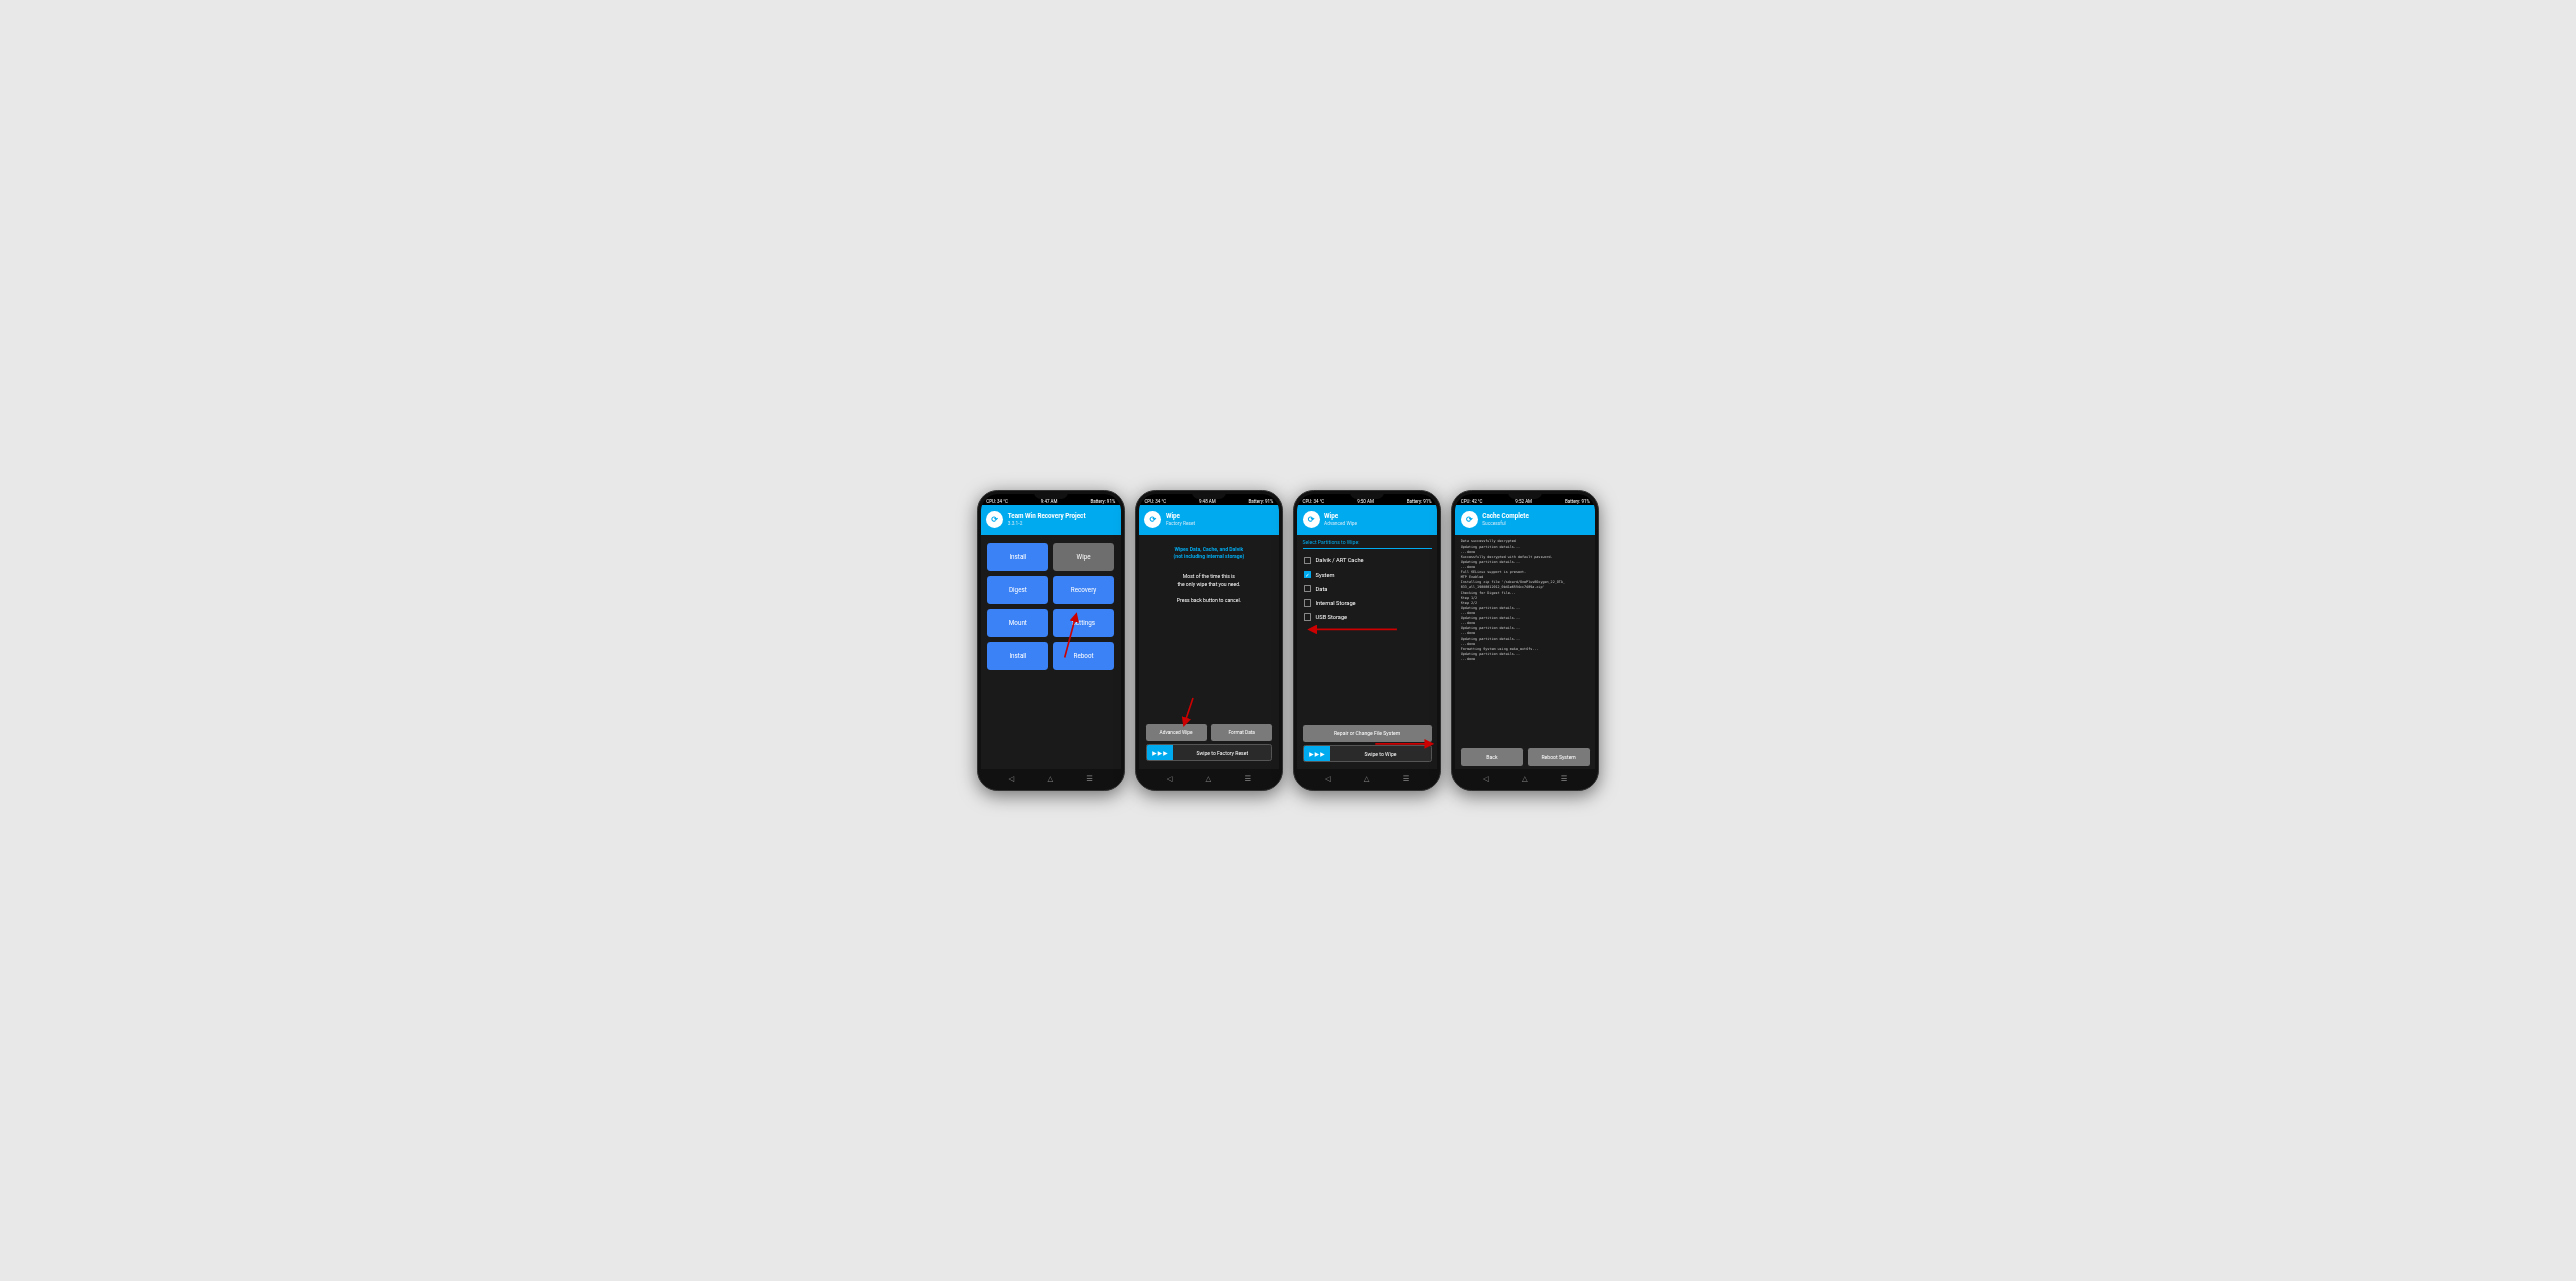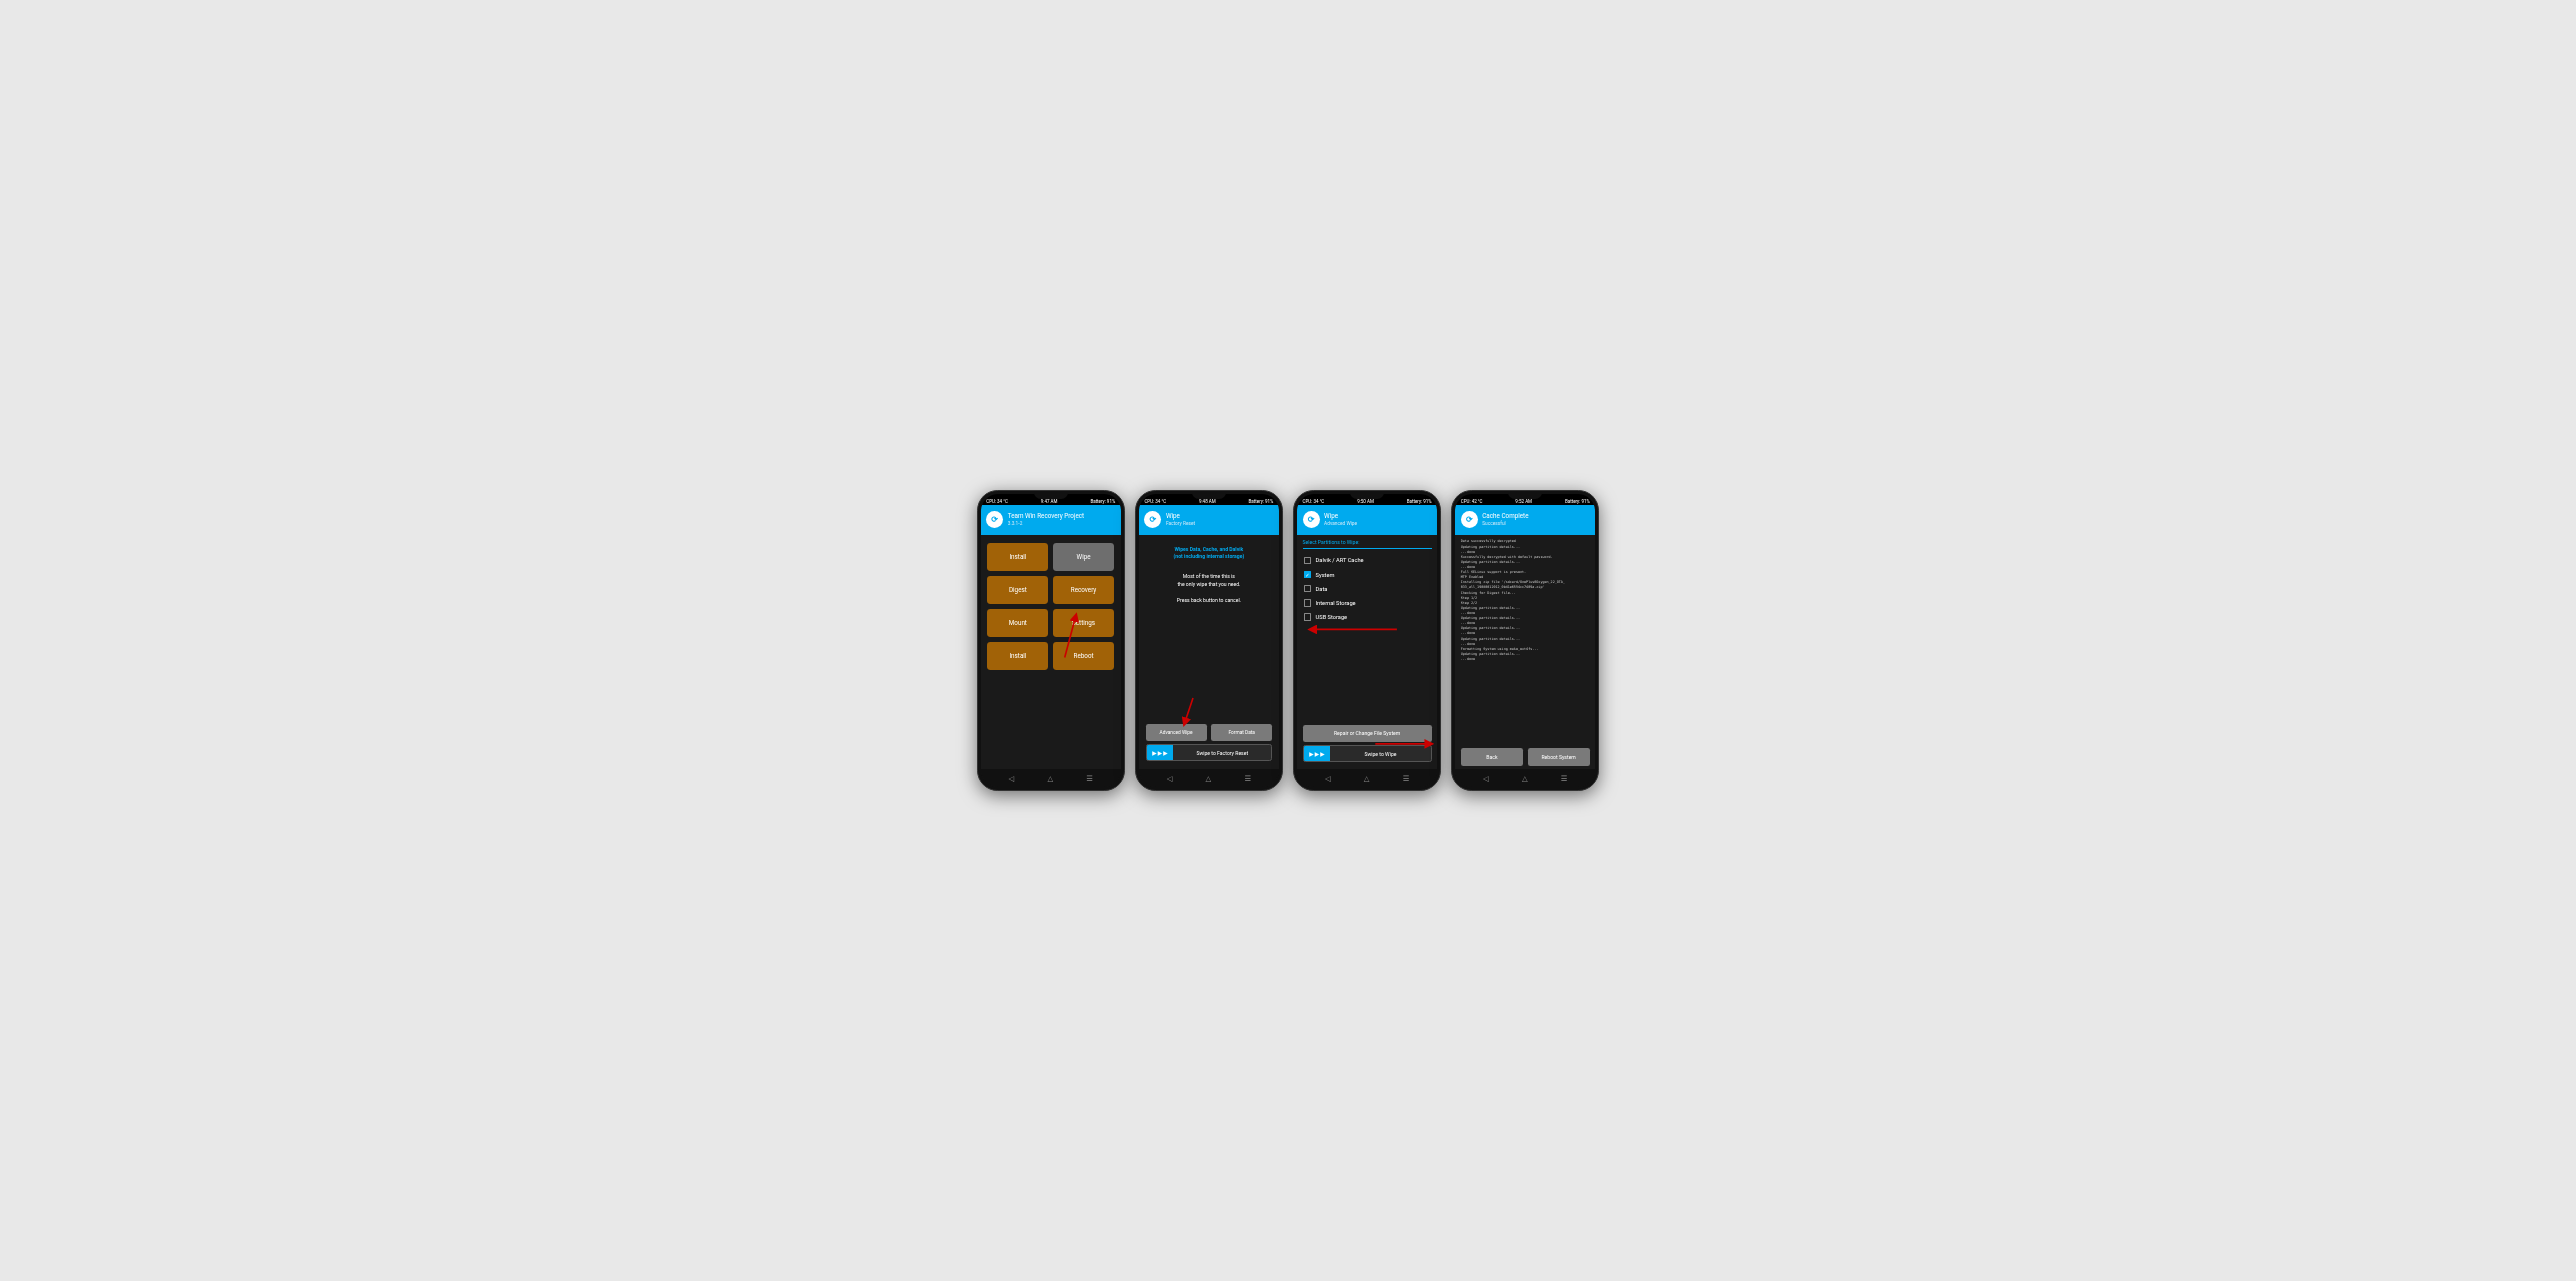--- a/index.html
+++ b/index.html
@@ -84,21 +84,21 @@
       color: #00aaee;
       font-weight: bold;
       flex-shrink: 0;
     }
     .header-text {
       flex: 1;
     }
     .header-title {
       color: #fff;
       font-size: 6.3px;
-      font-weight: normal;
+      font-weight: bold;
       line-height: 1.2;
     }
     .header-subtitle {
       color: #cce8f8;
       font-size: 4.8px;
       line-height: 1.2;
     }
     .screen-content {
       flex: 1;
       background: #1a1a1a;
@@ -107,21 +107,21 @@
     }
 
     
     .main-menu {
       display: grid;
       grid-template-columns: 1fr 1fr;
       gap: 4.5px;
       padding: 8px 6.8px;
     }
     .menu-btn {
-      background: #a16207;
+      background: #3b82f6;
       border-radius: 3.4px;
       color: #fff;
       font-size: 6.3px;
       padding: 10.2px 4.5px;
       text-align: center;
       position: relative;
     }
     .menu-btn.highlighted {
       background: #6a6a6a;
     }

